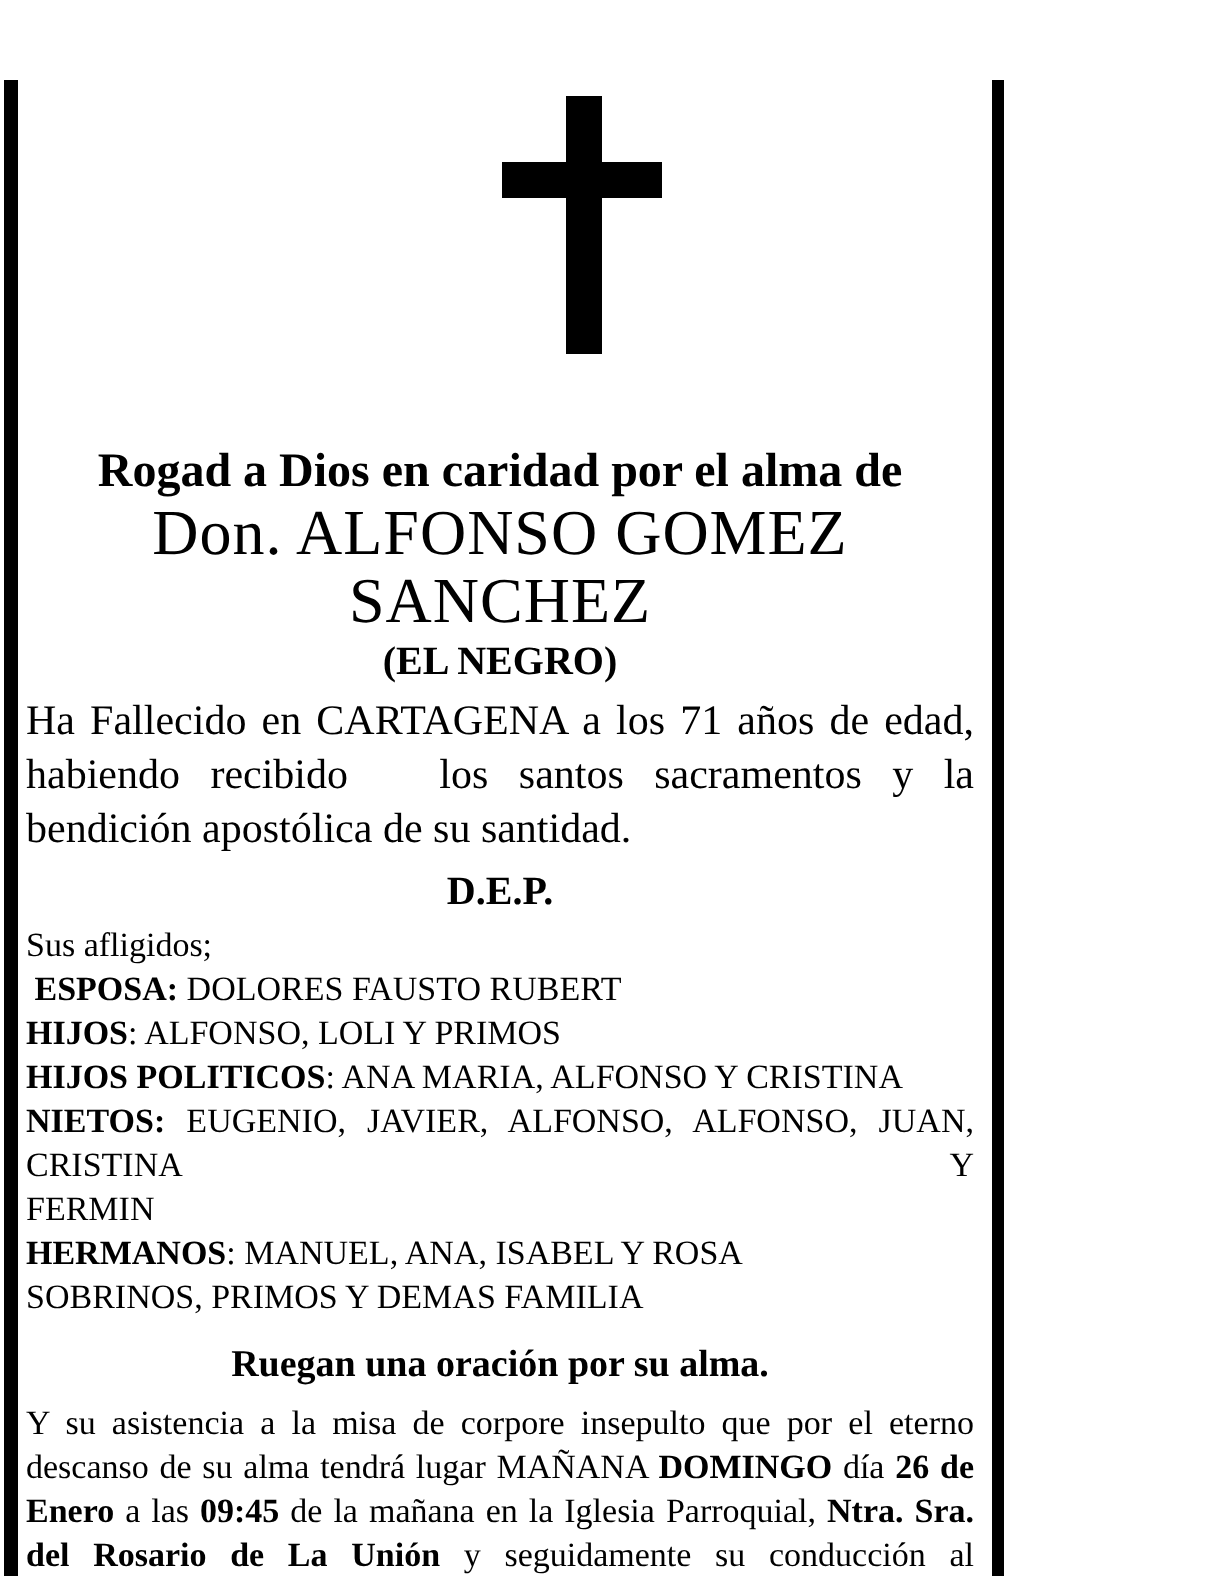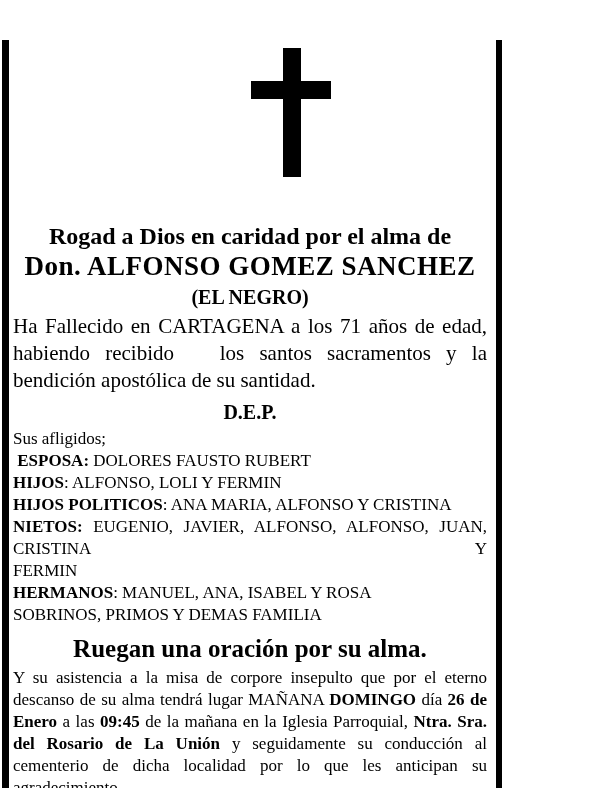--- a/index.html
+++ b/index.html
@@ -19,41 +19,41 @@
   .cross-v { position: absolute; left: 283px; top: 8px;  width: 18px; height: 129px; background: #000; }
   .cross-h { position: absolute; left: 251px; top: 41px; width: 80px; height: 18px;  background: #000; }
 
   .content { position: absolute; left: 13px; right: 15px; top: 183px; }
 
   .invocation {
     font-size: 24px; font-weight: bold; text-align: center;
     line-height: 26px; margin: 0;
   }
   .deceased-name {
-    font-size: 27px; font-weight: bold; text-align: center;
+    font-size: 32px; font-weight: normal; text-align: center;
     line-height: 34px; margin: 0; letter-spacing: 0.5px;
   }
   .nickname {
     font-size: 20px; font-weight: bold; text-align: center;
     line-height: 24px; margin: 2px 0 0 0;
   }
   .announcement {
     font-size: 21px; font-weight: normal; text-align: justify;
     white-space: pre-wrap; line-height: 27px; margin: 4px 0 0 0;
   }
   .dep {
     font-size: 20px; font-weight: bold; text-align: center;
     line-height: 24px; margin: 6px 0 0 0;
   }
   .mourners { font-size: 17px; line-height: 22px; margin: 4px 0 0 0; }
   .mourners .b { font-weight: bold; white-space: pre; }
   .mourners .r { white-space: pre-wrap; }
   .jline { display: block; text-align: justify; text-align-last: justify; }
   .prayer {
-    font-size: 25px; font-weight: bold; text-align: center;
+    font-size: 19px; font-weight: bold; text-align: center;
     line-height: 25px; margin: 10px 0 0 0;
   }
   .details {
     font-size: 17px; line-height: 22px; text-align: justify; margin: 6px 0 0 0;
   }
   .details .b { font-weight: bold; }
   .dateline {
     font-size: 19px; font-weight: bold; text-align: center;
     line-height: 24px; margin: 10px 0 0 0;
   }
@@ -76,21 +76,21 @@
     <p class="invocation">Rogad a Dios en caridad por el alma de</p>
     <p class="deceased-name">Don. ALFONSO GOMEZ SANCHEZ</p>
     <p class="nickname">(EL NEGRO)</p>
     <p class="announcement">Ha Fallecido en CARTAGENA a los 71 años de edad, habiendo recibido   los santos sacramentos y la bendición apostólica de su santidad.</p>
     <p class="dep">D.E.P.</p>
 
     <div class="mourners">
       <div>Sus afligidos;</div>
       <div id="mourner-rows">
           <div><span><span class="b"> ESPOSA:</span><span class="r"> DOLORES FAUSTO RUBERT</span></span></div>
-          <div><span><span class="b">HIJOS</span><span class="r">: ALFONSO, LOLI Y FERMIN</span></span></div>
+          <div><span><span class="b">HIJOS</span><span class="r">: ALFONSO, LOLI Y PRIMOS</span></span></div>
           <div><span><span class="b">HIJOS POLITICOS</span><span class="r">: ANA MARIA, ALFONSO Y CRISTINA</span></span></div>
           <div>
             <span class="jline"><span class="b">NIETOS:</span><span class="r"> EUGENIO, JAVIER, ALFONSO, ALFONSO, JUAN, CRISTINA Y</span></span>
             <div>FERMIN</div>
           </div>
           <div><span><span class="b">HERMANOS</span><span class="r">: MANUEL, ANA, ISABEL Y ROSA</span></span></div>
           <div><span><span class="b"></span><span class="r">SOBRINOS, PRIMOS Y DEMAS FAMILIA</span></span></div>
         </div>
     </div>
 

